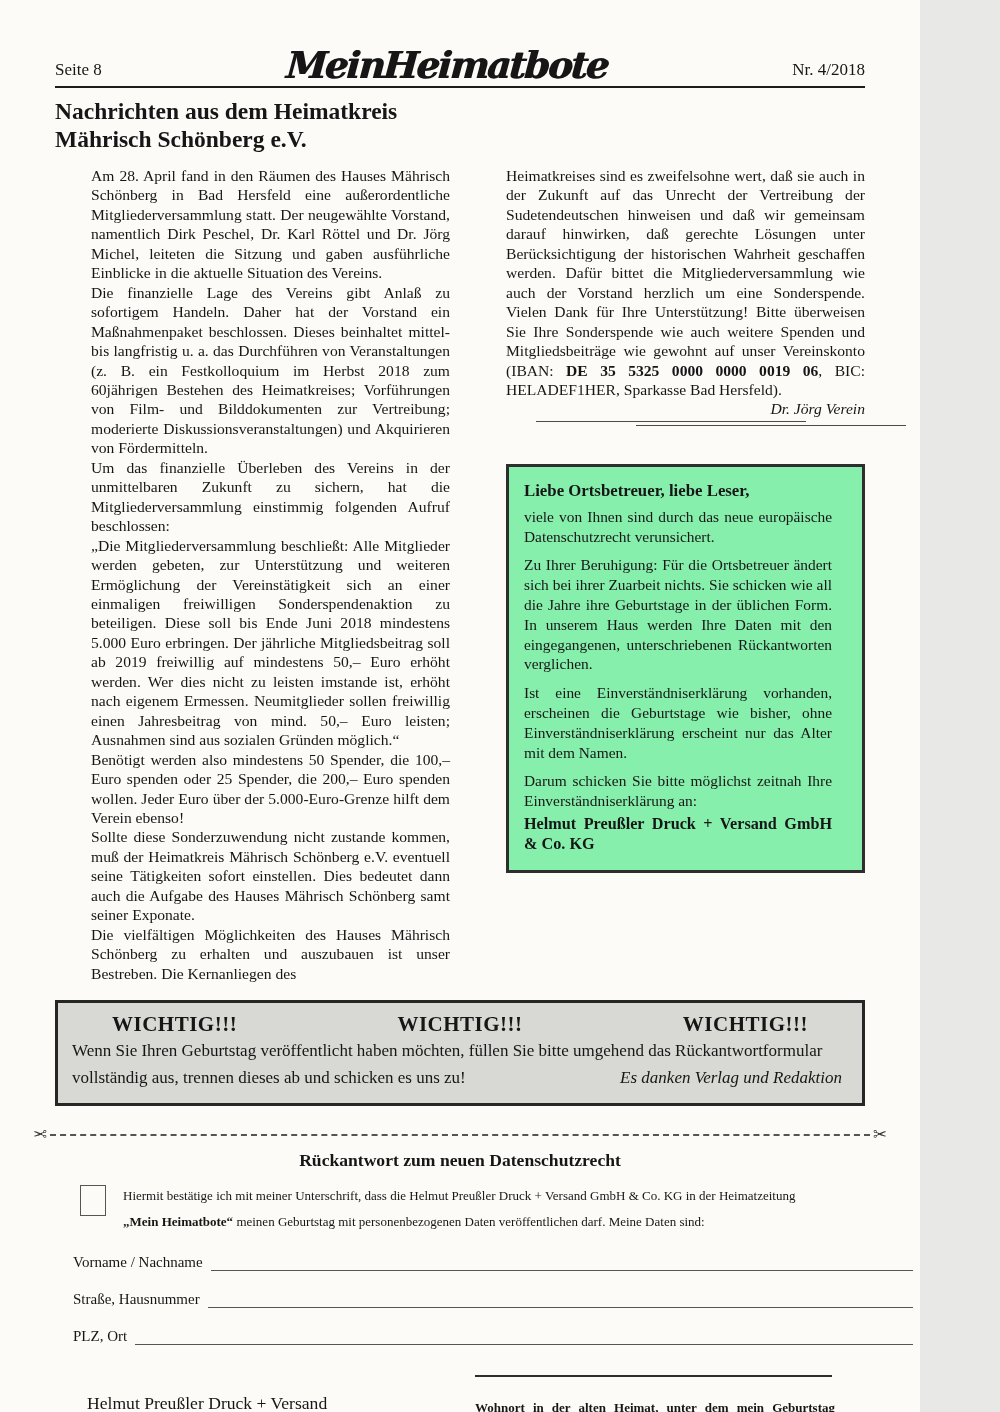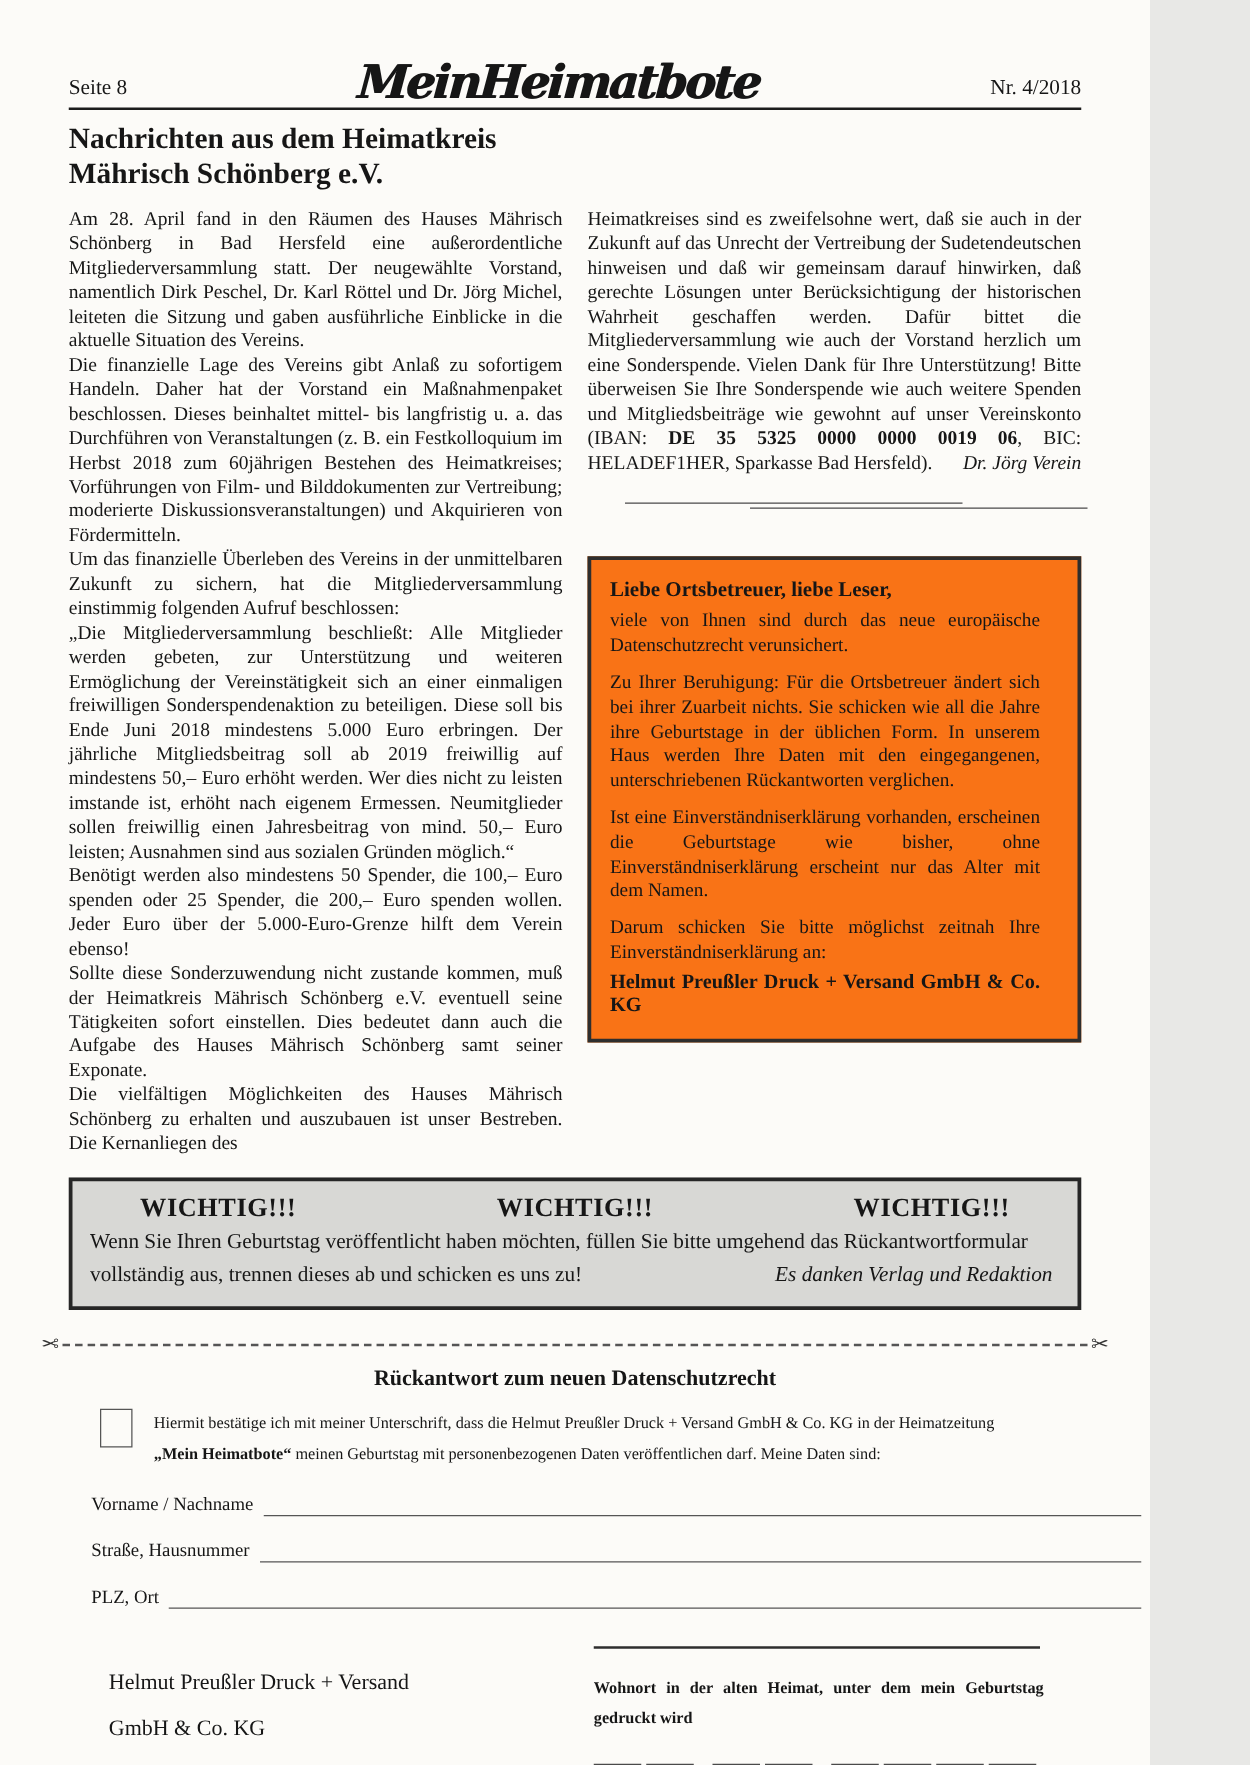--- a/index.html
+++ b/index.html
@@ -28,31 +28,31 @@
   .header-rule { border-bottom:2.5px solid #1c1c1c; margin-top:2px; }
 
   
   .headline {
     text-align:left; font-weight:bold; font-size:23.5px; line-height:28px;
     margin-top:9px;
   }
 
   
   .columns { display:flex; gap:20px; margin-top:13px; min-height:608px; }
-  .col { width:435px; font-size:15.6px; line-height:19.45px; text-align:justify; }
+  .col { width:435px; font-size:15.6px; line-height:19.45px; text-align:justify;margin-left:36px; }
   .col p { margin:0; }
   .iban-bold { font-weight:bold; }
   .sig-inline { float:right; font-style:italic; }
 
   .rc-divider { position:relative; height:10px; margin-top:22px; }
   .rc-divider .d1 { position:absolute; left:30px; top:0; width:270px; border-top:1.6px solid #4a4a4a; }
   .rc-divider .d2 { position:absolute; left:130px; top:4px; width:270px; border-top:1.6px solid #4a4a4a; }
 
   .notice-box {
-    margin-top:33px; border:3px solid #2e2e2e; background:#f97316;
+    margin-top:33px; border:3px solid #2e2e2e; background:#86efac;
     padding:14px 30px 16px 15px;
   }
   .notice-title { font-weight:bold; font-size:16.8px; margin-bottom:6px; }
   .notice-box p { font-size:15.4px; line-height:19.8px; text-align:justify; margin-bottom:9px; }
   .notice-box p:last-of-type { margin-bottom:4px; }
   .notice-bold { font-weight:bold; font-size:16.2px; }
 
   
   .banner {
     margin-top:17px; border:3px solid #262626; background:#d8d8d5;

